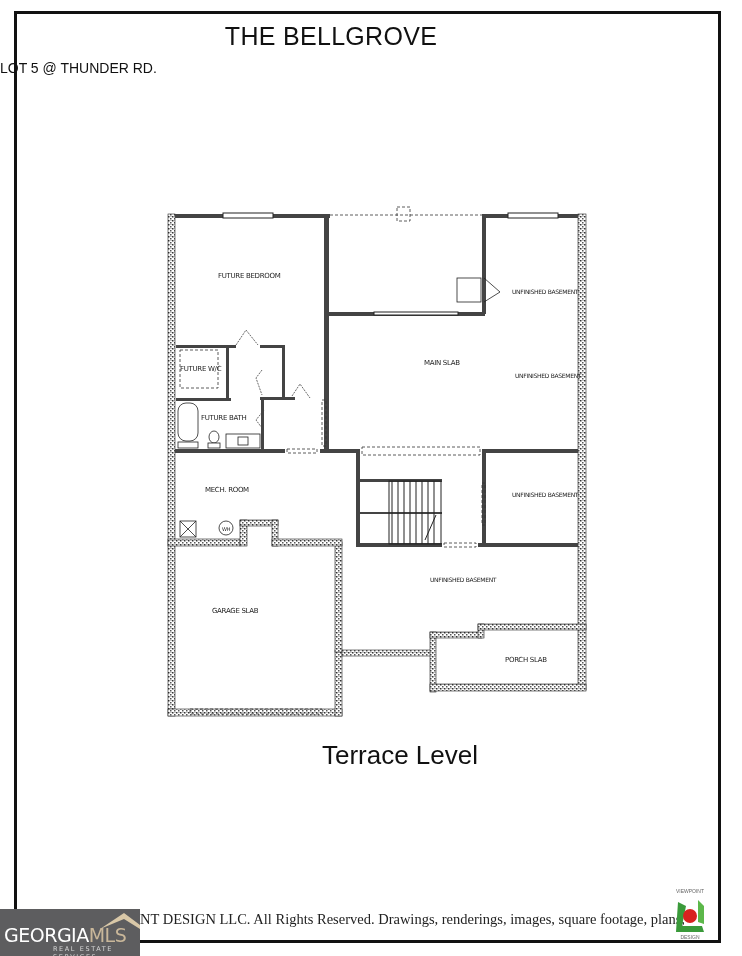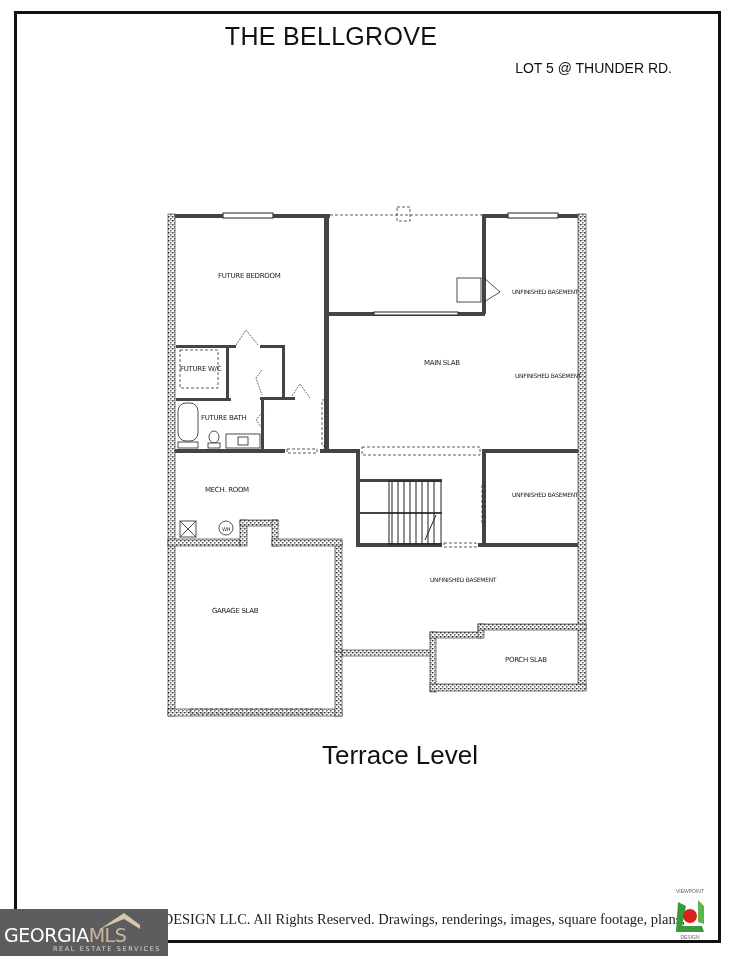--- a/index.html
+++ b/index.html
@@ -1,24 +1,24 @@
 <!DOCTYPE html>
 <html><head>
 <meta charset="utf-8">
 <style>
   html,body{margin:0;padding:0;background:#fff;}
   body{width:742px;height:956px;position:relative;overflow:hidden;font-family:"Liberation Sans",sans-serif;}
   .frame{position:absolute;left:14px;top:11px;width:707px;height:932px;border:3px solid #111;box-sizing:border-box;}
   .title{position:absolute;left:0;width:662px;top:22px;text-align:center;font-size:25px;color:#111;letter-spacing:0.3px;}
-  .subtitle{position:absolute;left:0;width:672px;top:60px;text-align:right;font-size:14px;color:#111;}
+  .subtitle{position:absolute;left:0;width:672px;top:60px;text-align:left;font-size:14px;color:#111;}
   .level{position:absolute;left:0;width:800px;top:740px;text-align:center;font-size:26px;color:#111;}
   .plan{position:absolute;left:0;top:0;}
   .rl{font-family:"DejaVu Sans",sans-serif;font-size:7px;fill:#222;letter-spacing:-0.3px;}
   .footer{position:absolute;left:140px;top:910px;font-family:"Liberation Serif",serif;font-size:14.5px;color:#222;line-height:18px;white-space:nowrap;}
-  .gmls{position:absolute;left:0;top:909px;width:168px;height:47px;background:#5d5d5f;}
+  .gmls{position:absolute;left:0;top:909px;width:140px;height:47px;background:#5d5d5f;}
   .gmls-text{position:absolute;left:4px;top:15px;font-family:"DejaVu Sans",sans-serif;font-size:19px;color:#fff;letter-spacing:-0.5px;}
   .gmls-text .mls{color:#c9b79a;}
   .gmls-sub{position:absolute;left:14px;top:36px;font-family:"DejaVu Sans",sans-serif;font-size:6.5px;color:#d7d7d7;letter-spacing:1.6px;padding-left:39px;}
   .vp-logo{position:absolute;left:668px;top:888px;width:44px;height:54px;}
   .vp-top{position:absolute;left:0;top:0;width:44px;text-align:center;font-size:5px;color:#666;}
   .vp-bot{position:absolute;left:0;top:46px;width:44px;text-align:center;font-size:5px;color:#666;}
 </style>
 </head>
 <body>
 

